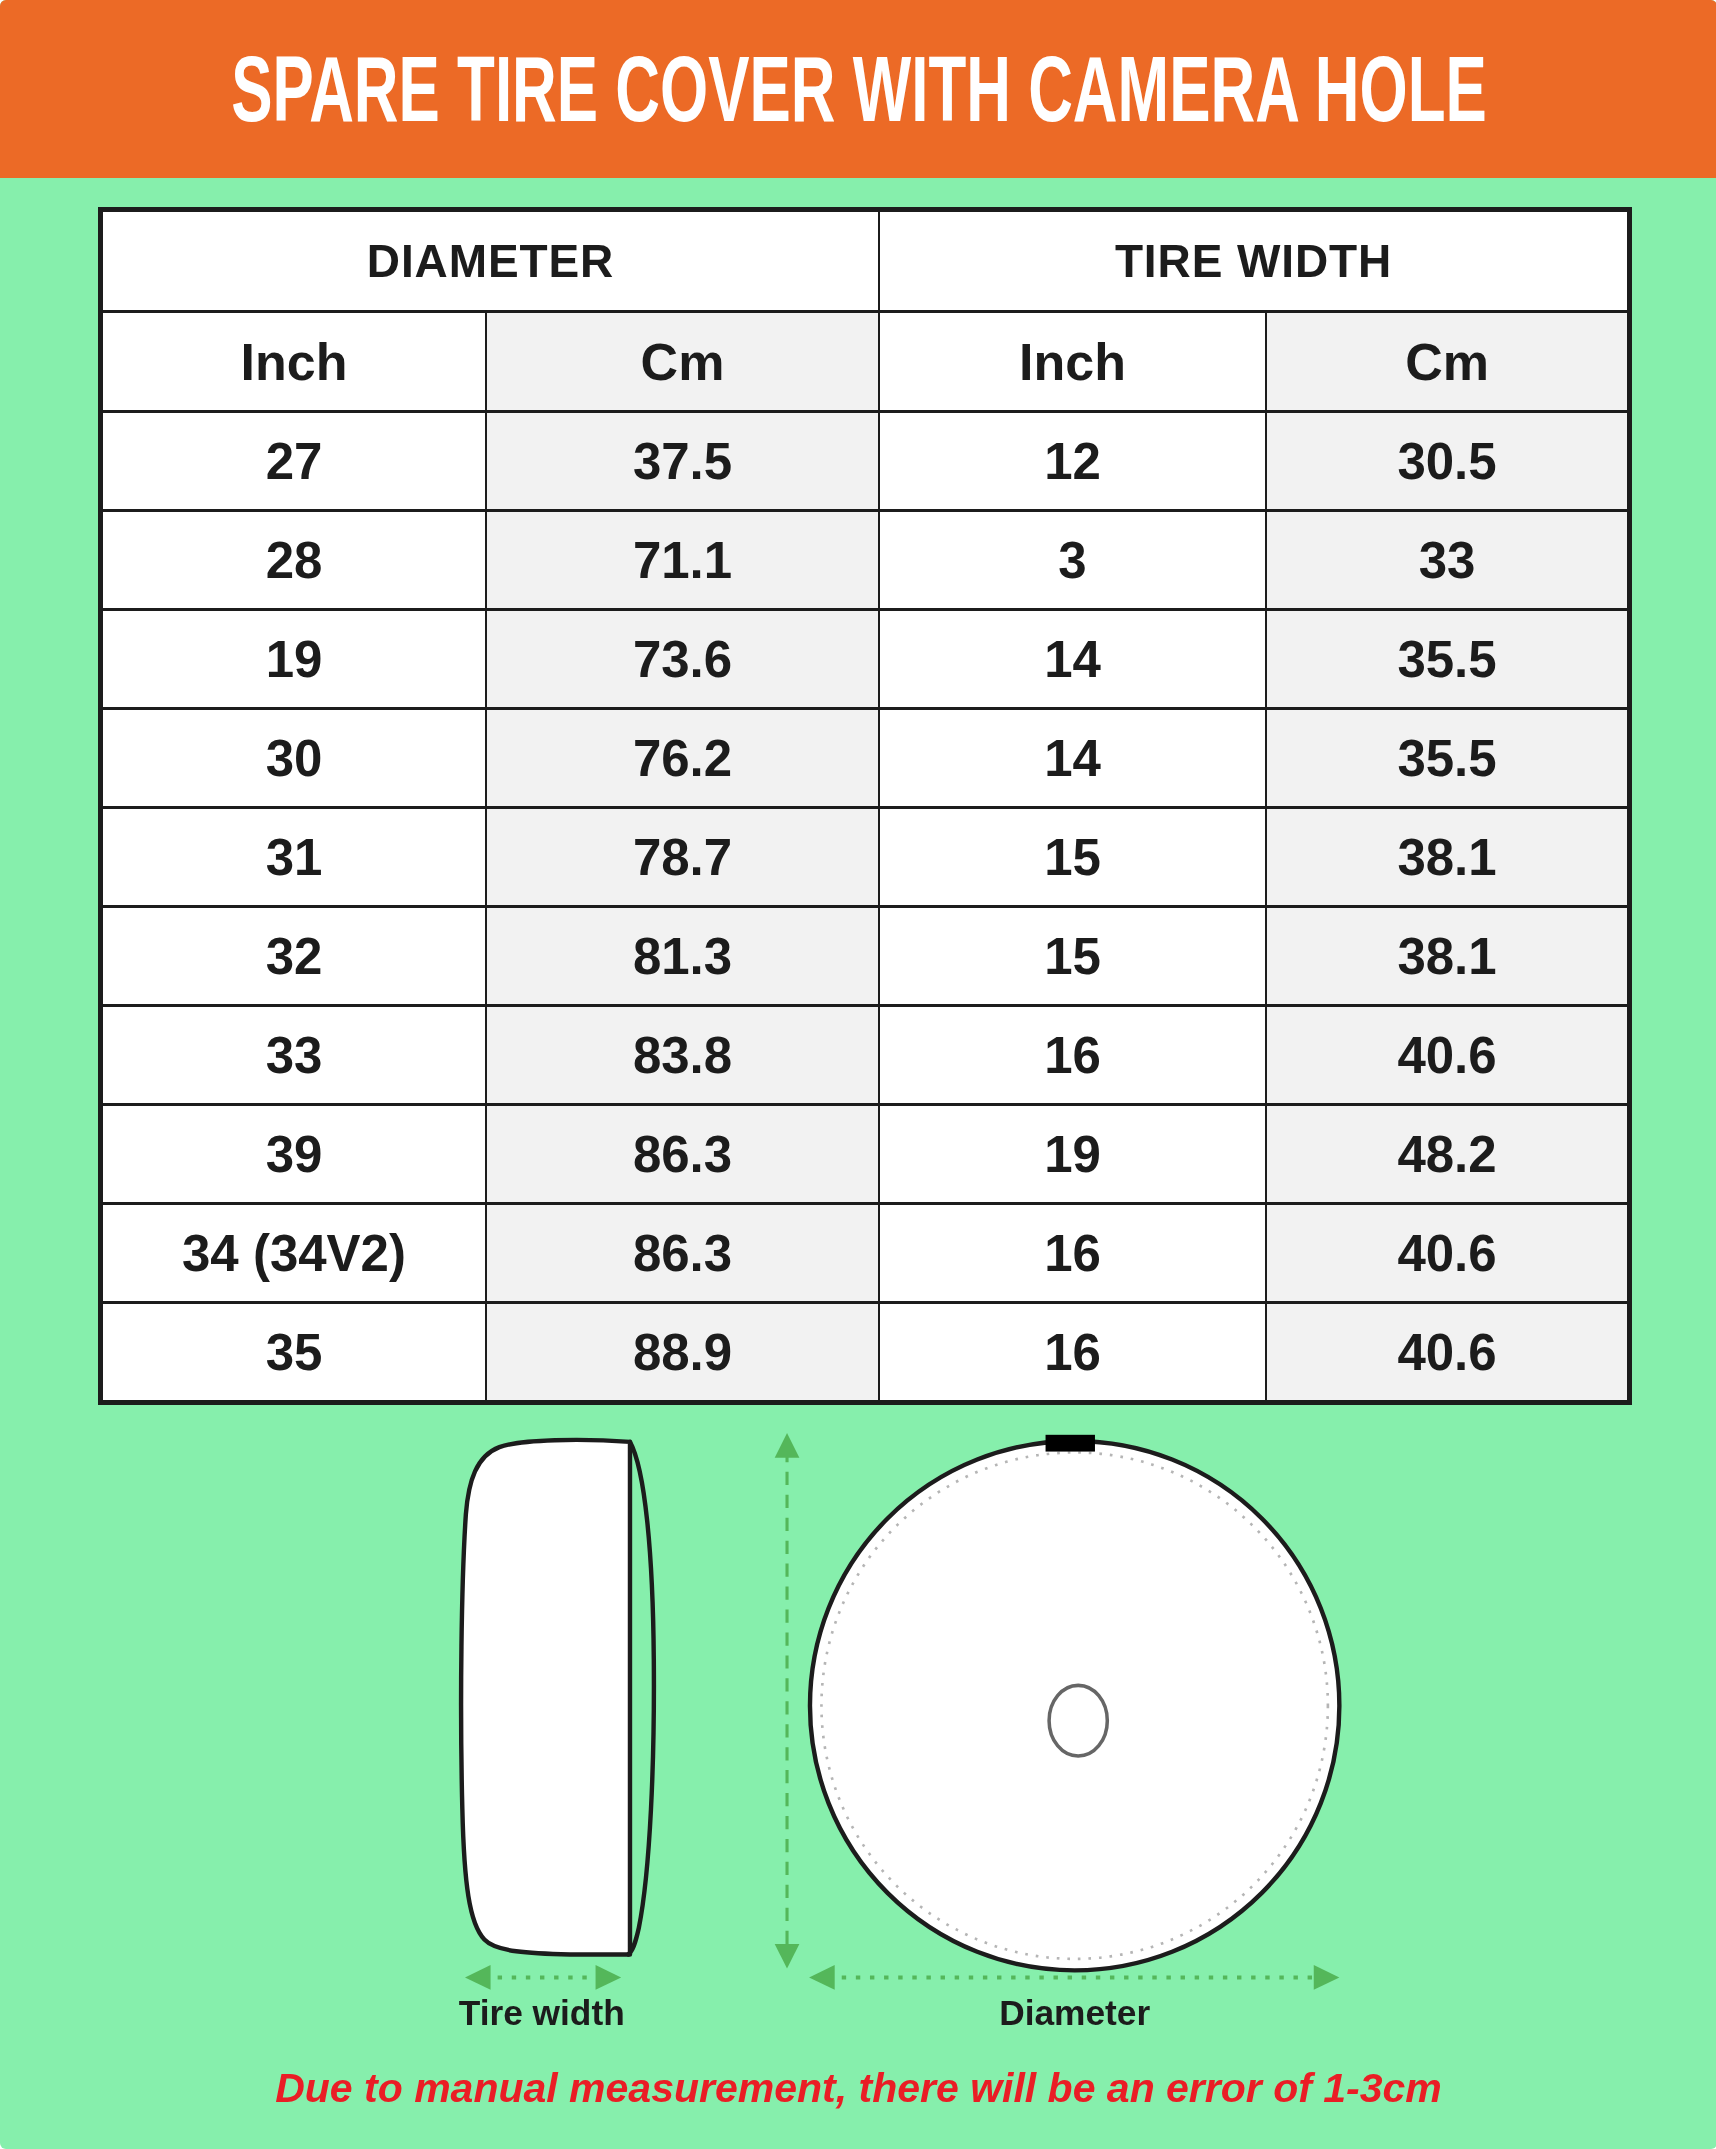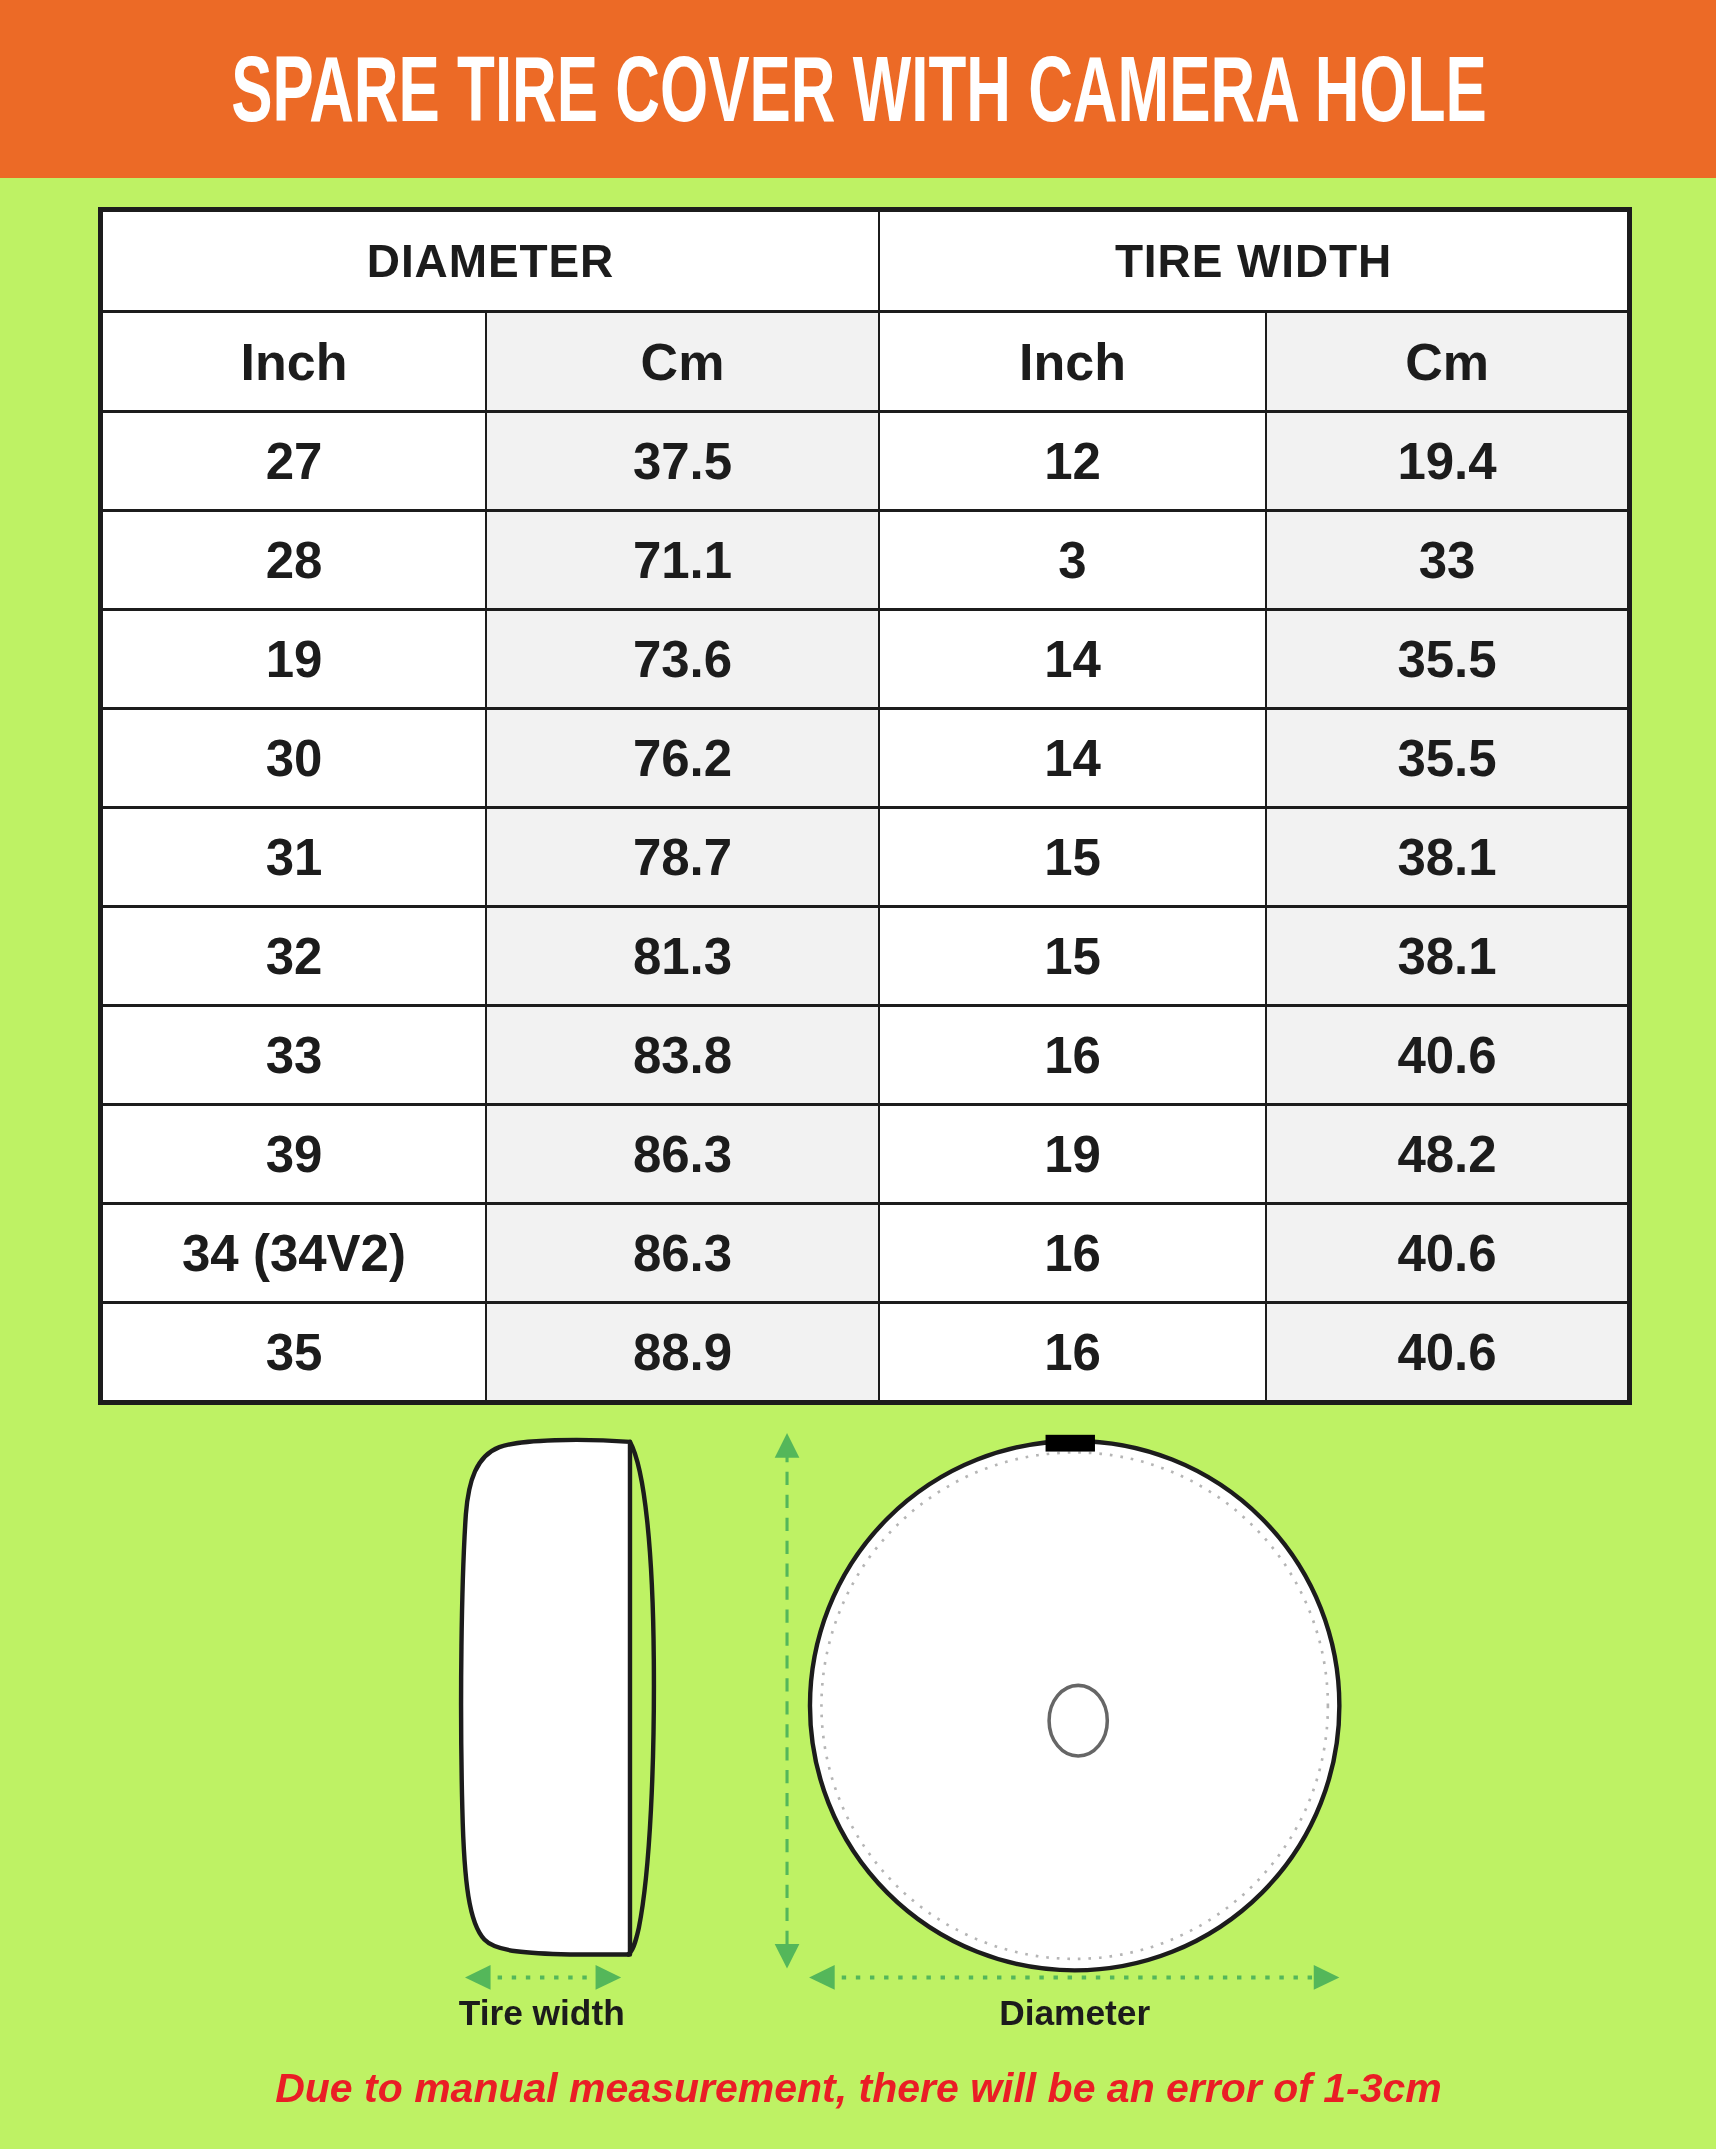--- a/index.html
+++ b/index.html
@@ -1,21 +1,22 @@
 <!DOCTYPE html>
 <html style="font-size:14px"><head>
 <meta charset="utf-8">
 <style>
   html,body{margin:0;padding:0;background:#ffffff;}
   #page{
     position:relative;
     width:1717px;height:2149px;
-    background:#bef264;
+    background:#86efac;
     font-family:"Liberation Sans", sans-serif;
     overflow:hidden;
+    border-radius:6px;
   }
   
   #header-band{
     position:absolute;left:0;top:0;width:1717px;height:178px;
     display:flex;align-items:center;justify-content:center;
   }
   #header-title{
     display:inline-block;
     font-size:86px;font-weight:bold;color:#ffffff;
     letter-spacing:0px;white-space:nowrap;
@@ -82,21 +83,21 @@
     <tr class="subheader-row">
       <th>Inch</th>
       <th class="cm-col">Cm</th>
       <th>Inch</th>
       <th class="cm-col">Cm</th>
     </tr>
     <tr class="data-row">
       <td>27</td>
       <td class="cm-col">37.5</td>
       <td>12</td>
-      <td class="cm-col">19.4</td>
+      <td class="cm-col">30.5</td>
     </tr>
     <tr class="data-row">
       <td>28</td>
       <td class="cm-col">71.1</td>
       <td>3</td>
       <td class="cm-col">33</td>
     </tr>
     <tr class="data-row">
       <td>19</td>
       <td class="cm-col">73.6</td>

